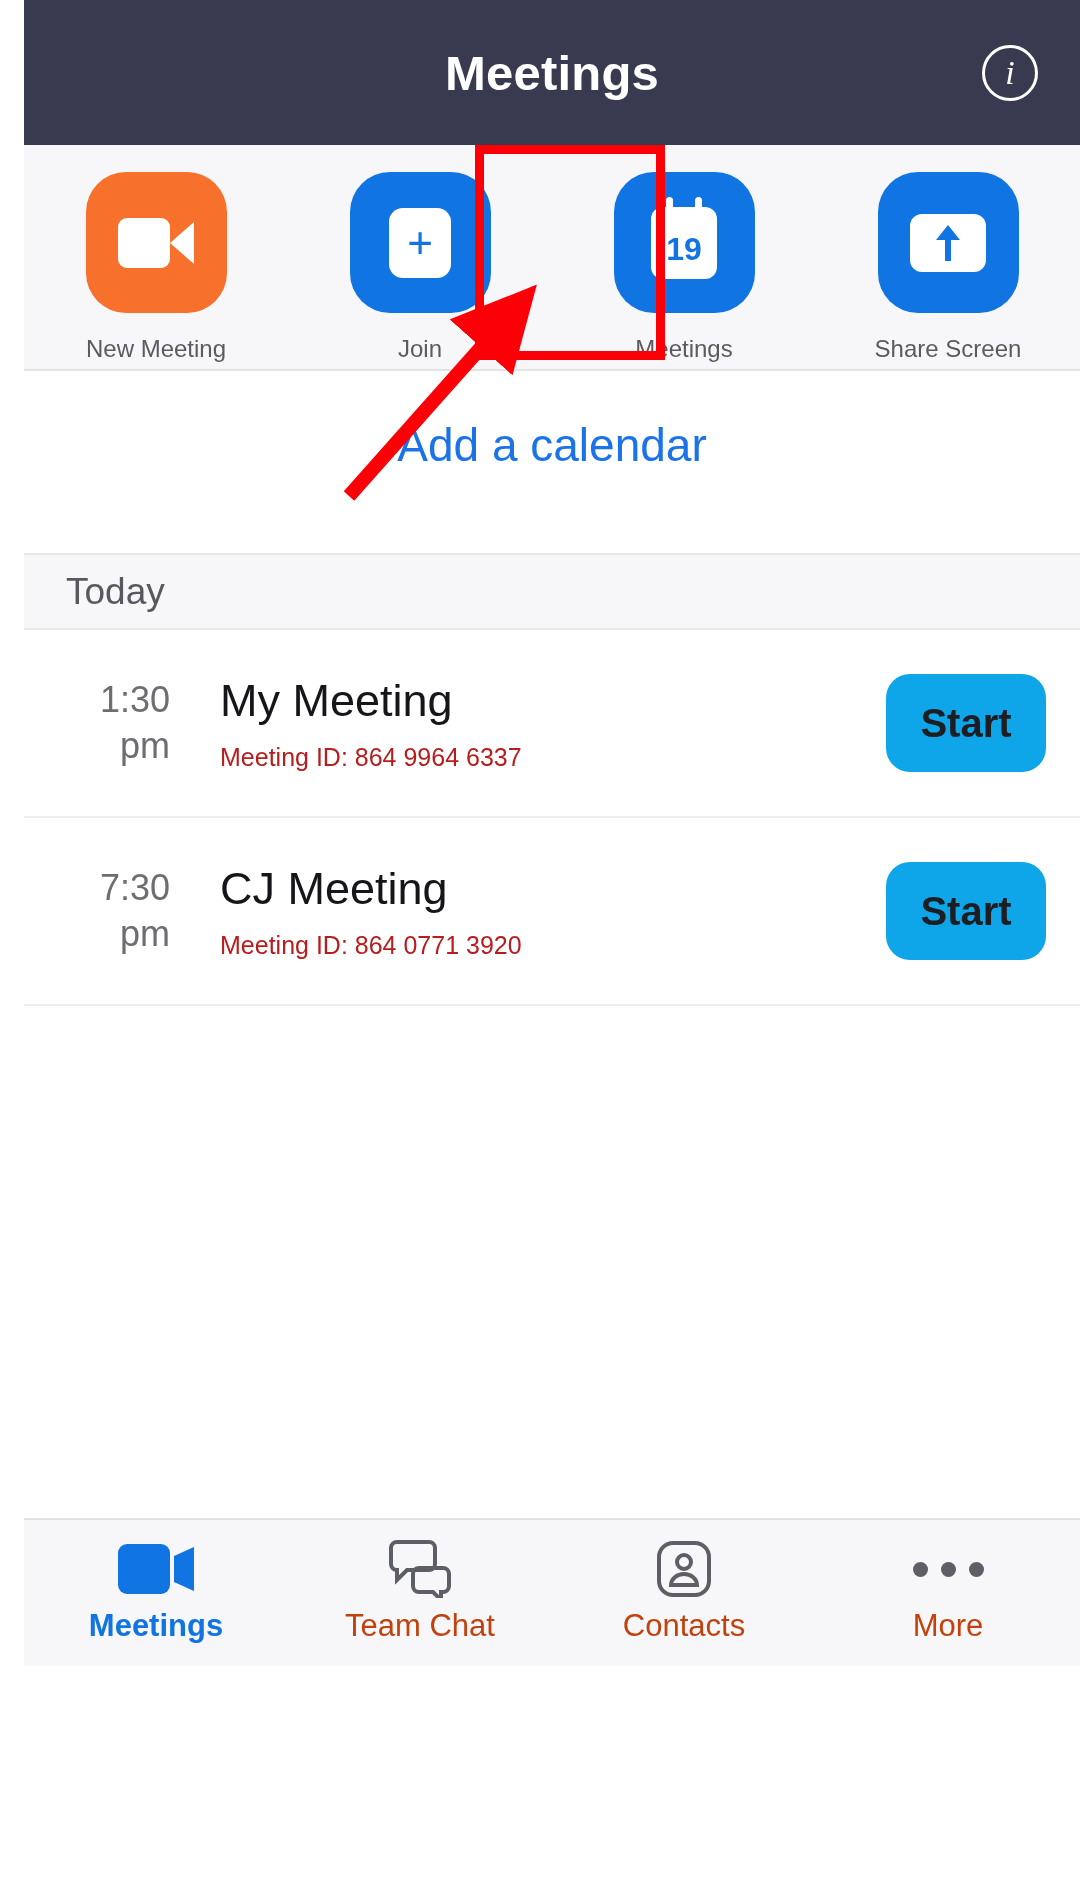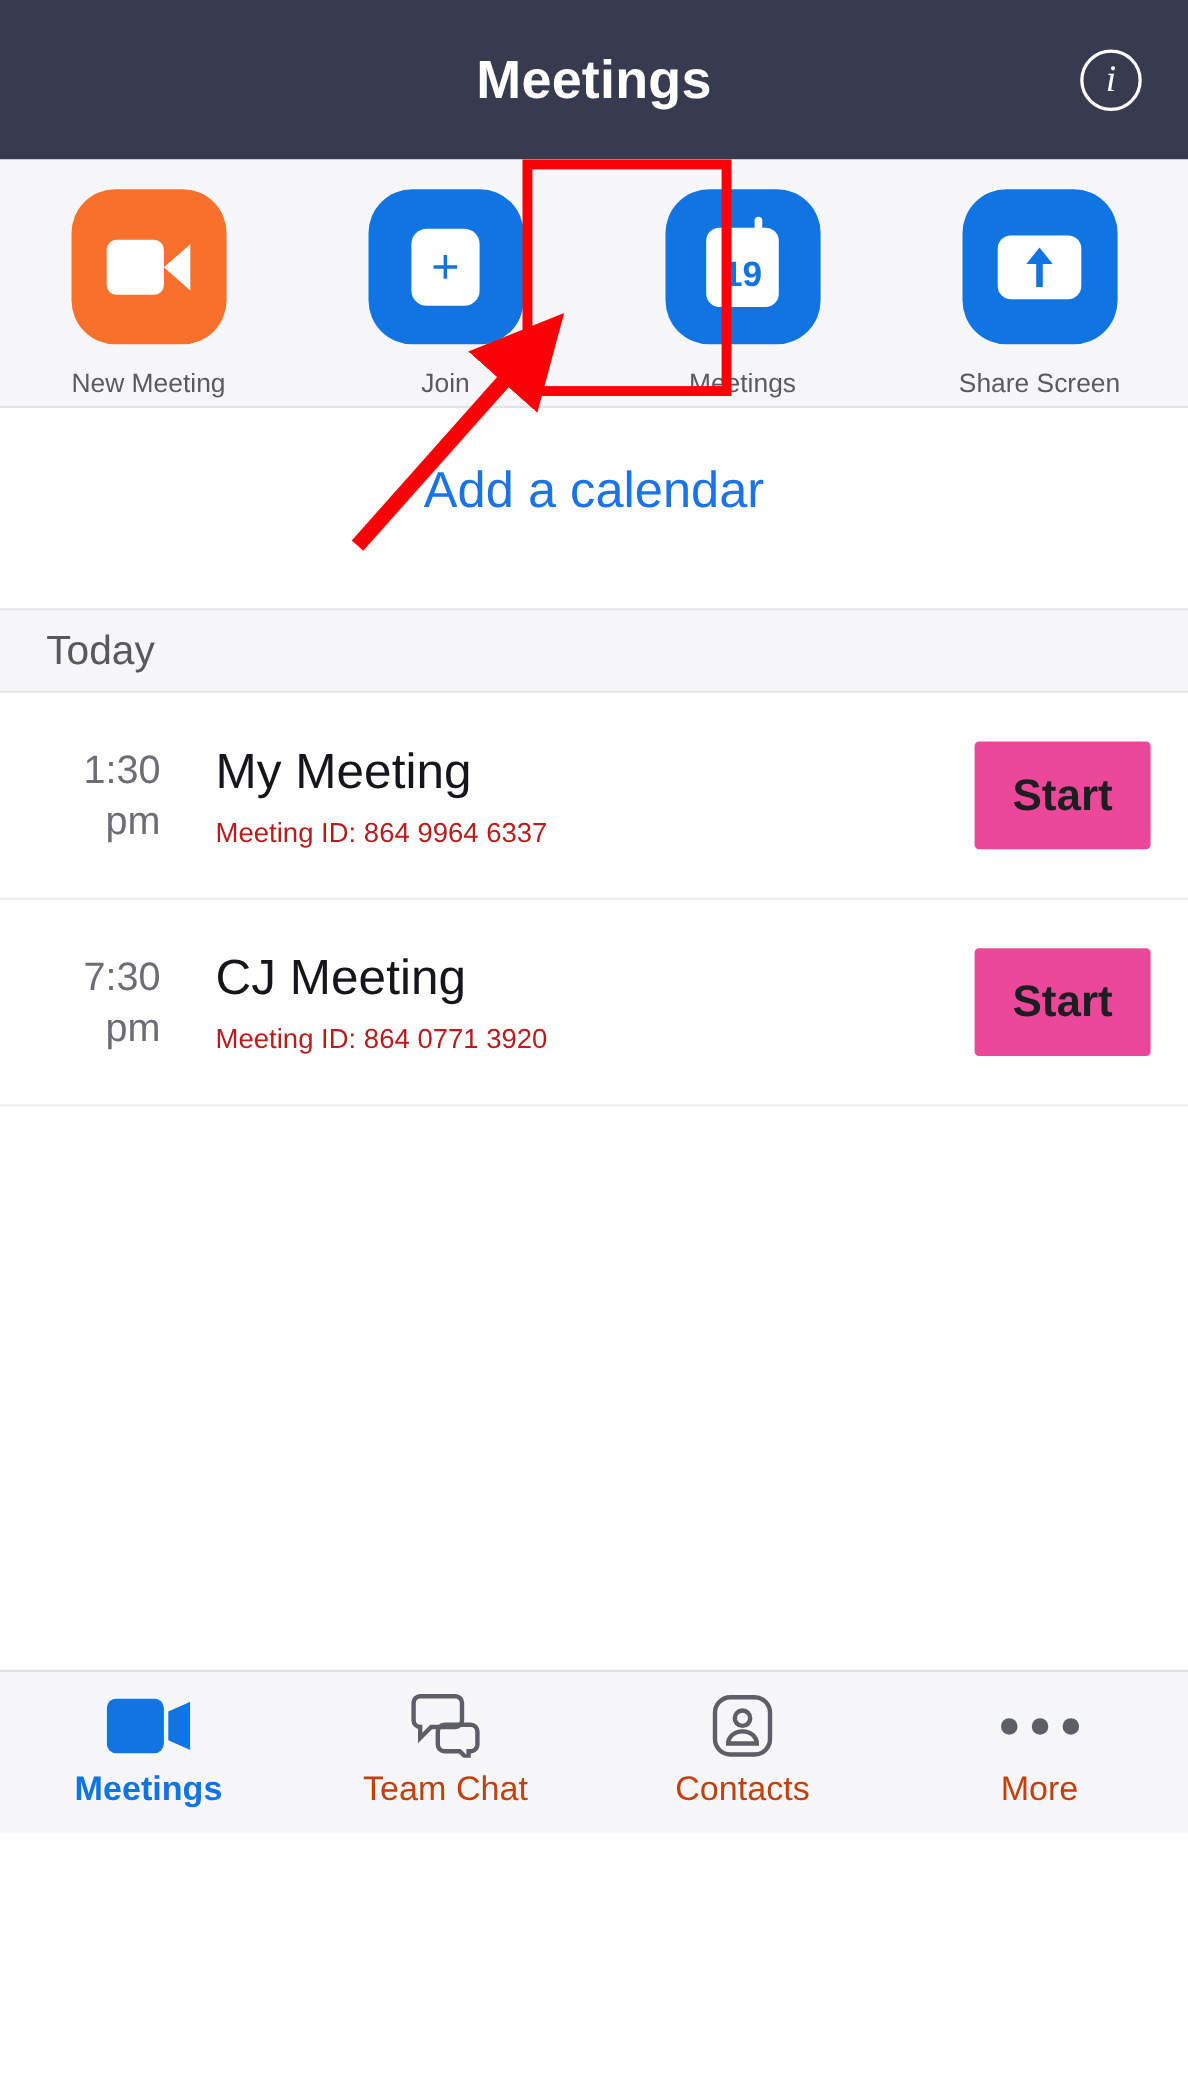--- a/index.html
+++ b/index.html
@@ -10,20 +10,21 @@
     background: #ffffff;
     overflow: hidden;
   }
   .phone {
     position: relative;
     width: 1080px;
     height: 1666px;
     background: #ffffff;
     display: flex;
     flex-direction: column;
+    padding-left: 24px;
   }
 
   
   .header {
     position: relative;
     height: 145px;
     background: #383a4f;
     flex: 0 0 145px;
     display: flex;
     align-items: center;
@@ -234,23 +235,23 @@
     margin-bottom: 16px;
   }
   .meeting-id {
     font-size: 25px;
     color: #b91c1c;
   }
   .start-btn {
     flex: 0 0 auto;
     width: 160px;
     height: 98px;
-    background: #ec4899;
+    background: #0ea5e9;
     border: none;
-    border-radius: 4px;
+    border-radius: 24px;
     font-family: "Liberation Sans", sans-serif;
     font-size: 40px;
     font-weight: bold;
     color: #1d1d22;
     cursor: pointer;
   }
 
   
   .filler { flex: 1 1 auto; background: #ffffff; }
 

